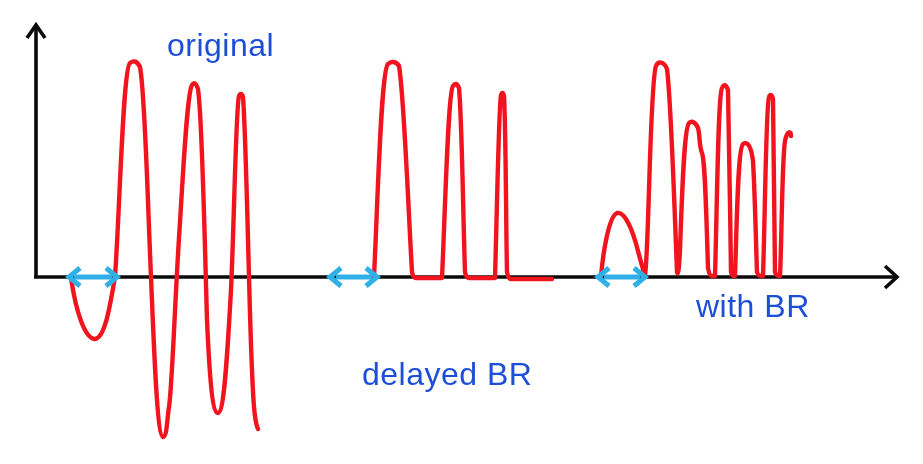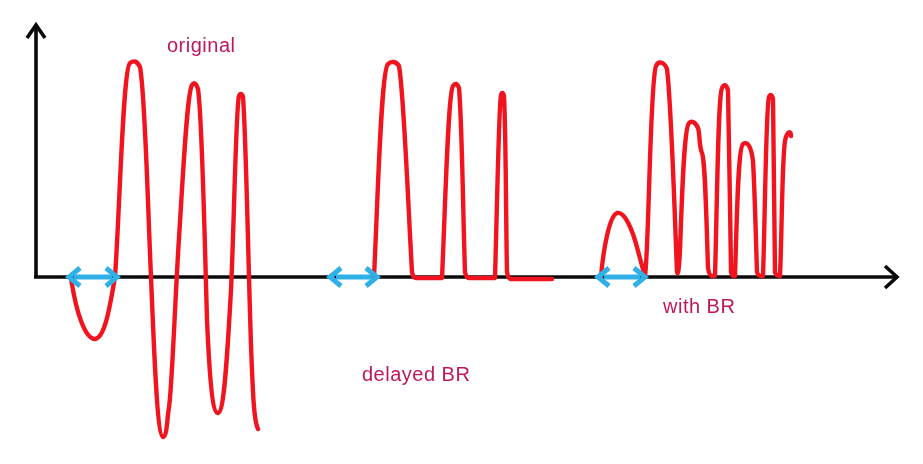--- a/index.html
+++ b/index.html
@@ -7,30 +7,30 @@
     position: relative;
     width: 923px;
     height: 464px;
     background: #ffffff;
     overflow: hidden;
     font-family: "Liberation Sans", sans-serif;
   }
   .canvas svg { position: absolute; left: 0; top: 0; }
   .label {
     position: absolute;
-    color: #be185d;
-    font-size: 20px;
+    color: #1d4ed8;
+    font-size: 32px;
     letter-spacing: 0.5px;
     line-height: 34px;
     white-space: pre;
     user-select: none;
   }
   .label-original  { left: 167px; top: 28px;  }
   .label-withoutbr { left: 362px; top: 289px; }
-  .label-withbr    { left: 663px; top: 289px; }
+  .label-withbr    { left: 696px; top: 289px; }
   .axis-stroke    { fill: none; stroke: #0a0a0a; stroke-width: 3.6px; }
   .axis-head      { fill: none; stroke: #0a0a0a; stroke-width: 3.6px; stroke-linejoin: miter; }
   .wave-stroke    { fill: none; stroke-width: 4.4px; stroke-linecap: round; stroke-linejoin: round; }
   .cyan-stroke    { fill: none; stroke-width: 5px;   stroke-linecap: butt; stroke-linejoin: miter; }
 </style>
 </head>
 <body>
 
 <div class="canvas">
 

